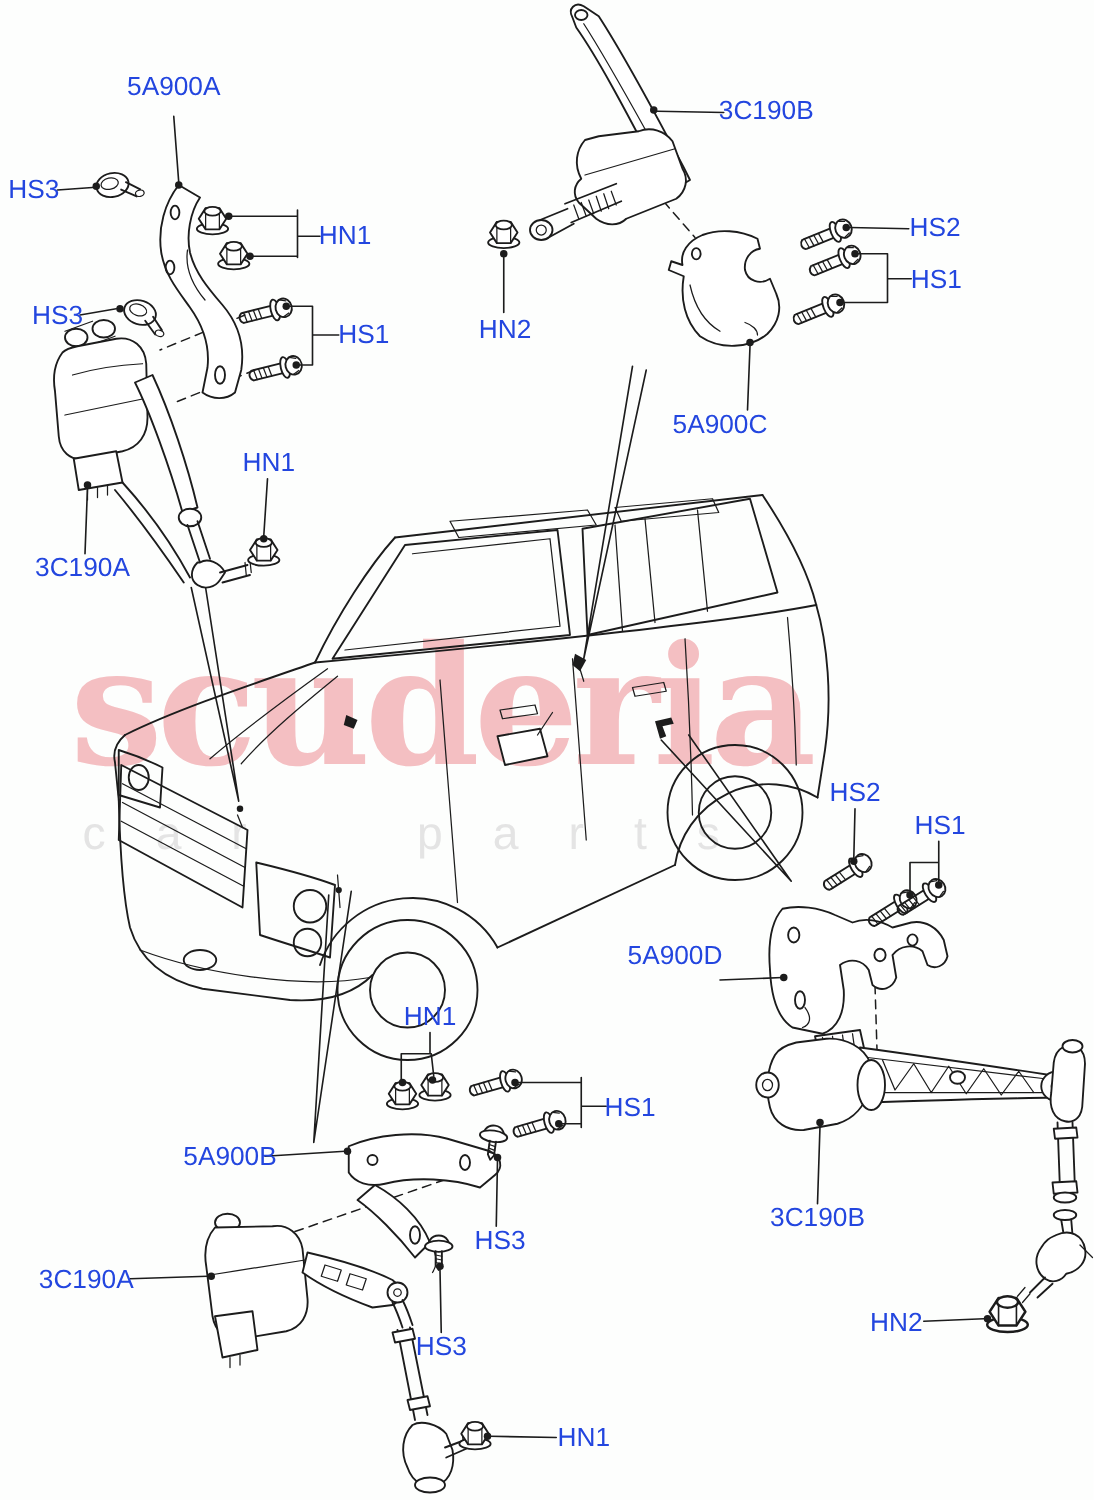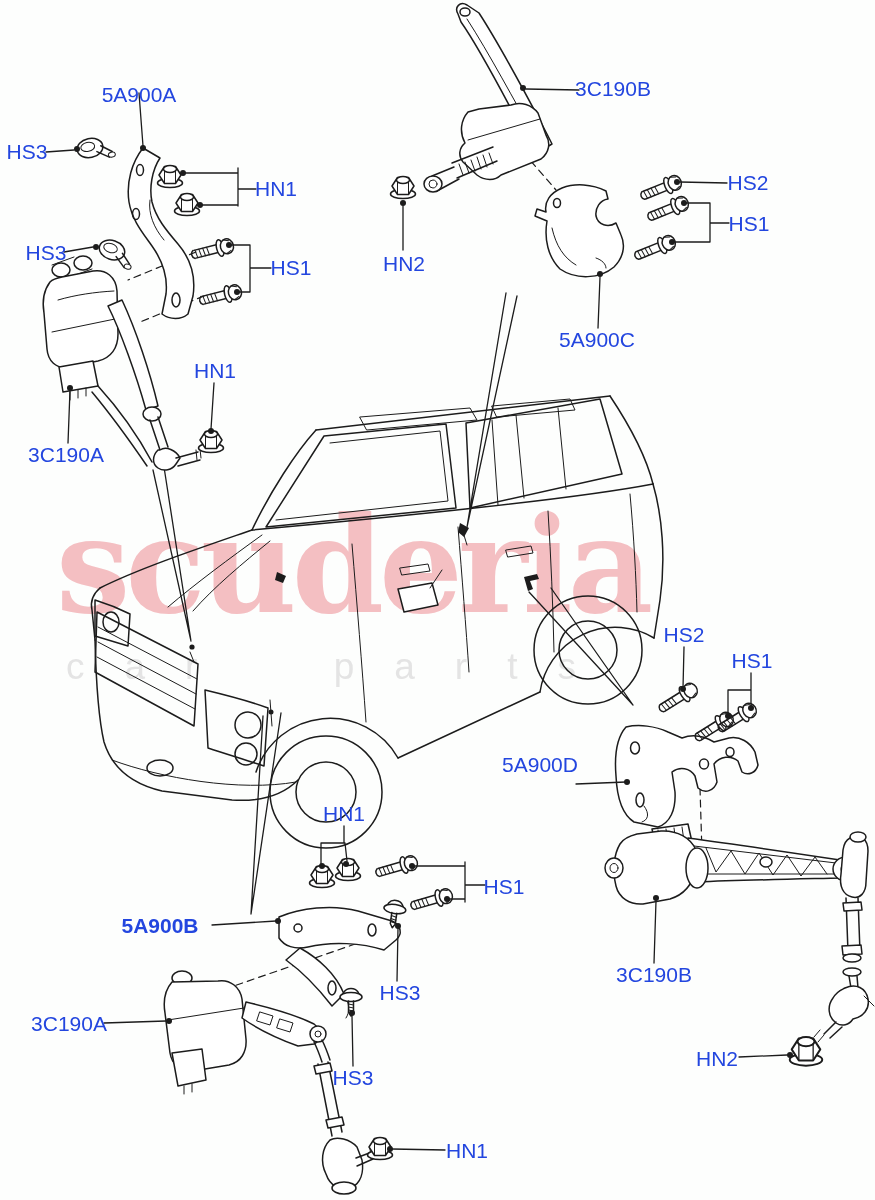--- a/index.html
+++ b/index.html
@@ -335,38 +335,38 @@
       <circle class="dot" cx="398" cy="926" r="3"></circle>
         <circle class="dot" cx="352" cy="1013" r="3"></circle>
       <circle class="dot" cx="169" cy="1021" r="3"></circle>
         <circle class="dot" cx="390" cy="1149" r="3"></circle>
       <circle class="dot" cx="656" cy="898" r="3"></circle>
         <circle class="dot" cx="790" cy="1055" r="3"></circle>
     </g>
   </svg>
 
   <div id="callouts">
-      <span class="callout" style="left: 139px; top: 95px; text-align: right;">5A900A</span>
+      <span class="callout" style="left: 139px; top: 70px; text-align: right;">5A900A</span>
       <span class="callout" style="left: 27px; top: 152px;">HS3</span>
       <span class="callout" style="left: 276px; top: 189px;">HN1</span>
       <span class="callout" style="left: 46px; top: 253px;">HS3</span>
       <span class="callout" style="left: 291px; top: 268px;">HS1</span>
       <span class="callout" style="left: 613px; top: 89px;">3C190B</span>
       <span class="callout" style="left: 748px; top: 183px;">HS2</span>
       <span class="callout" style="left: 749px; top: 224px;">HS1</span>
       <span class="callout" style="left: 404px; top: 264px;">HN2</span>
-      <span class="callout" style="left: 597px; top: 340px;">5A900C</span>
+      <span class="callout" style="left: 576px; top: 340px;">5A900C</span>
       <span class="callout" style="left: 215px; top: 371px;">HN1</span>
       <span class="callout" style="left: 66px; top: 455px;">3C190A</span>
       <span class="callout" style="left: 684px; top: 635px;">HS2</span>
       <span class="callout" style="left: 752px; top: 661px;">HS1</span>
       <span class="callout" style="left: 540px; top: 765px;">5A900D</span>
       <span class="callout" style="left: 344px; top: 814px;">HN1</span>
       <span class="callout" style="left: 504px; top: 887px;">HS1</span>
-      <span class="callout" style="left: 160px; top: 926px; font-weight: bold;">5A900B</span>
+      <span class="callout" style="left: 184px; top: 926px;">5A900B</span>
       <span class="callout" style="left: 400px; top: 993px;">HS3</span>
       <span class="callout" style="left: 69px; top: 1024px;">3C190A</span>
       <span class="callout" style="left: 353px; top: 1078px;">HS3</span>
       <span class="callout" style="left: 654px; top: 975px;">3C190B</span>
       <span class="callout" style="left: 717px; top: 1059px;">HN2</span>
       <span class="callout" style="left: 467px; top: 1151px;">HN1</span>
     </div>
 </div>
 
 </body></html>

